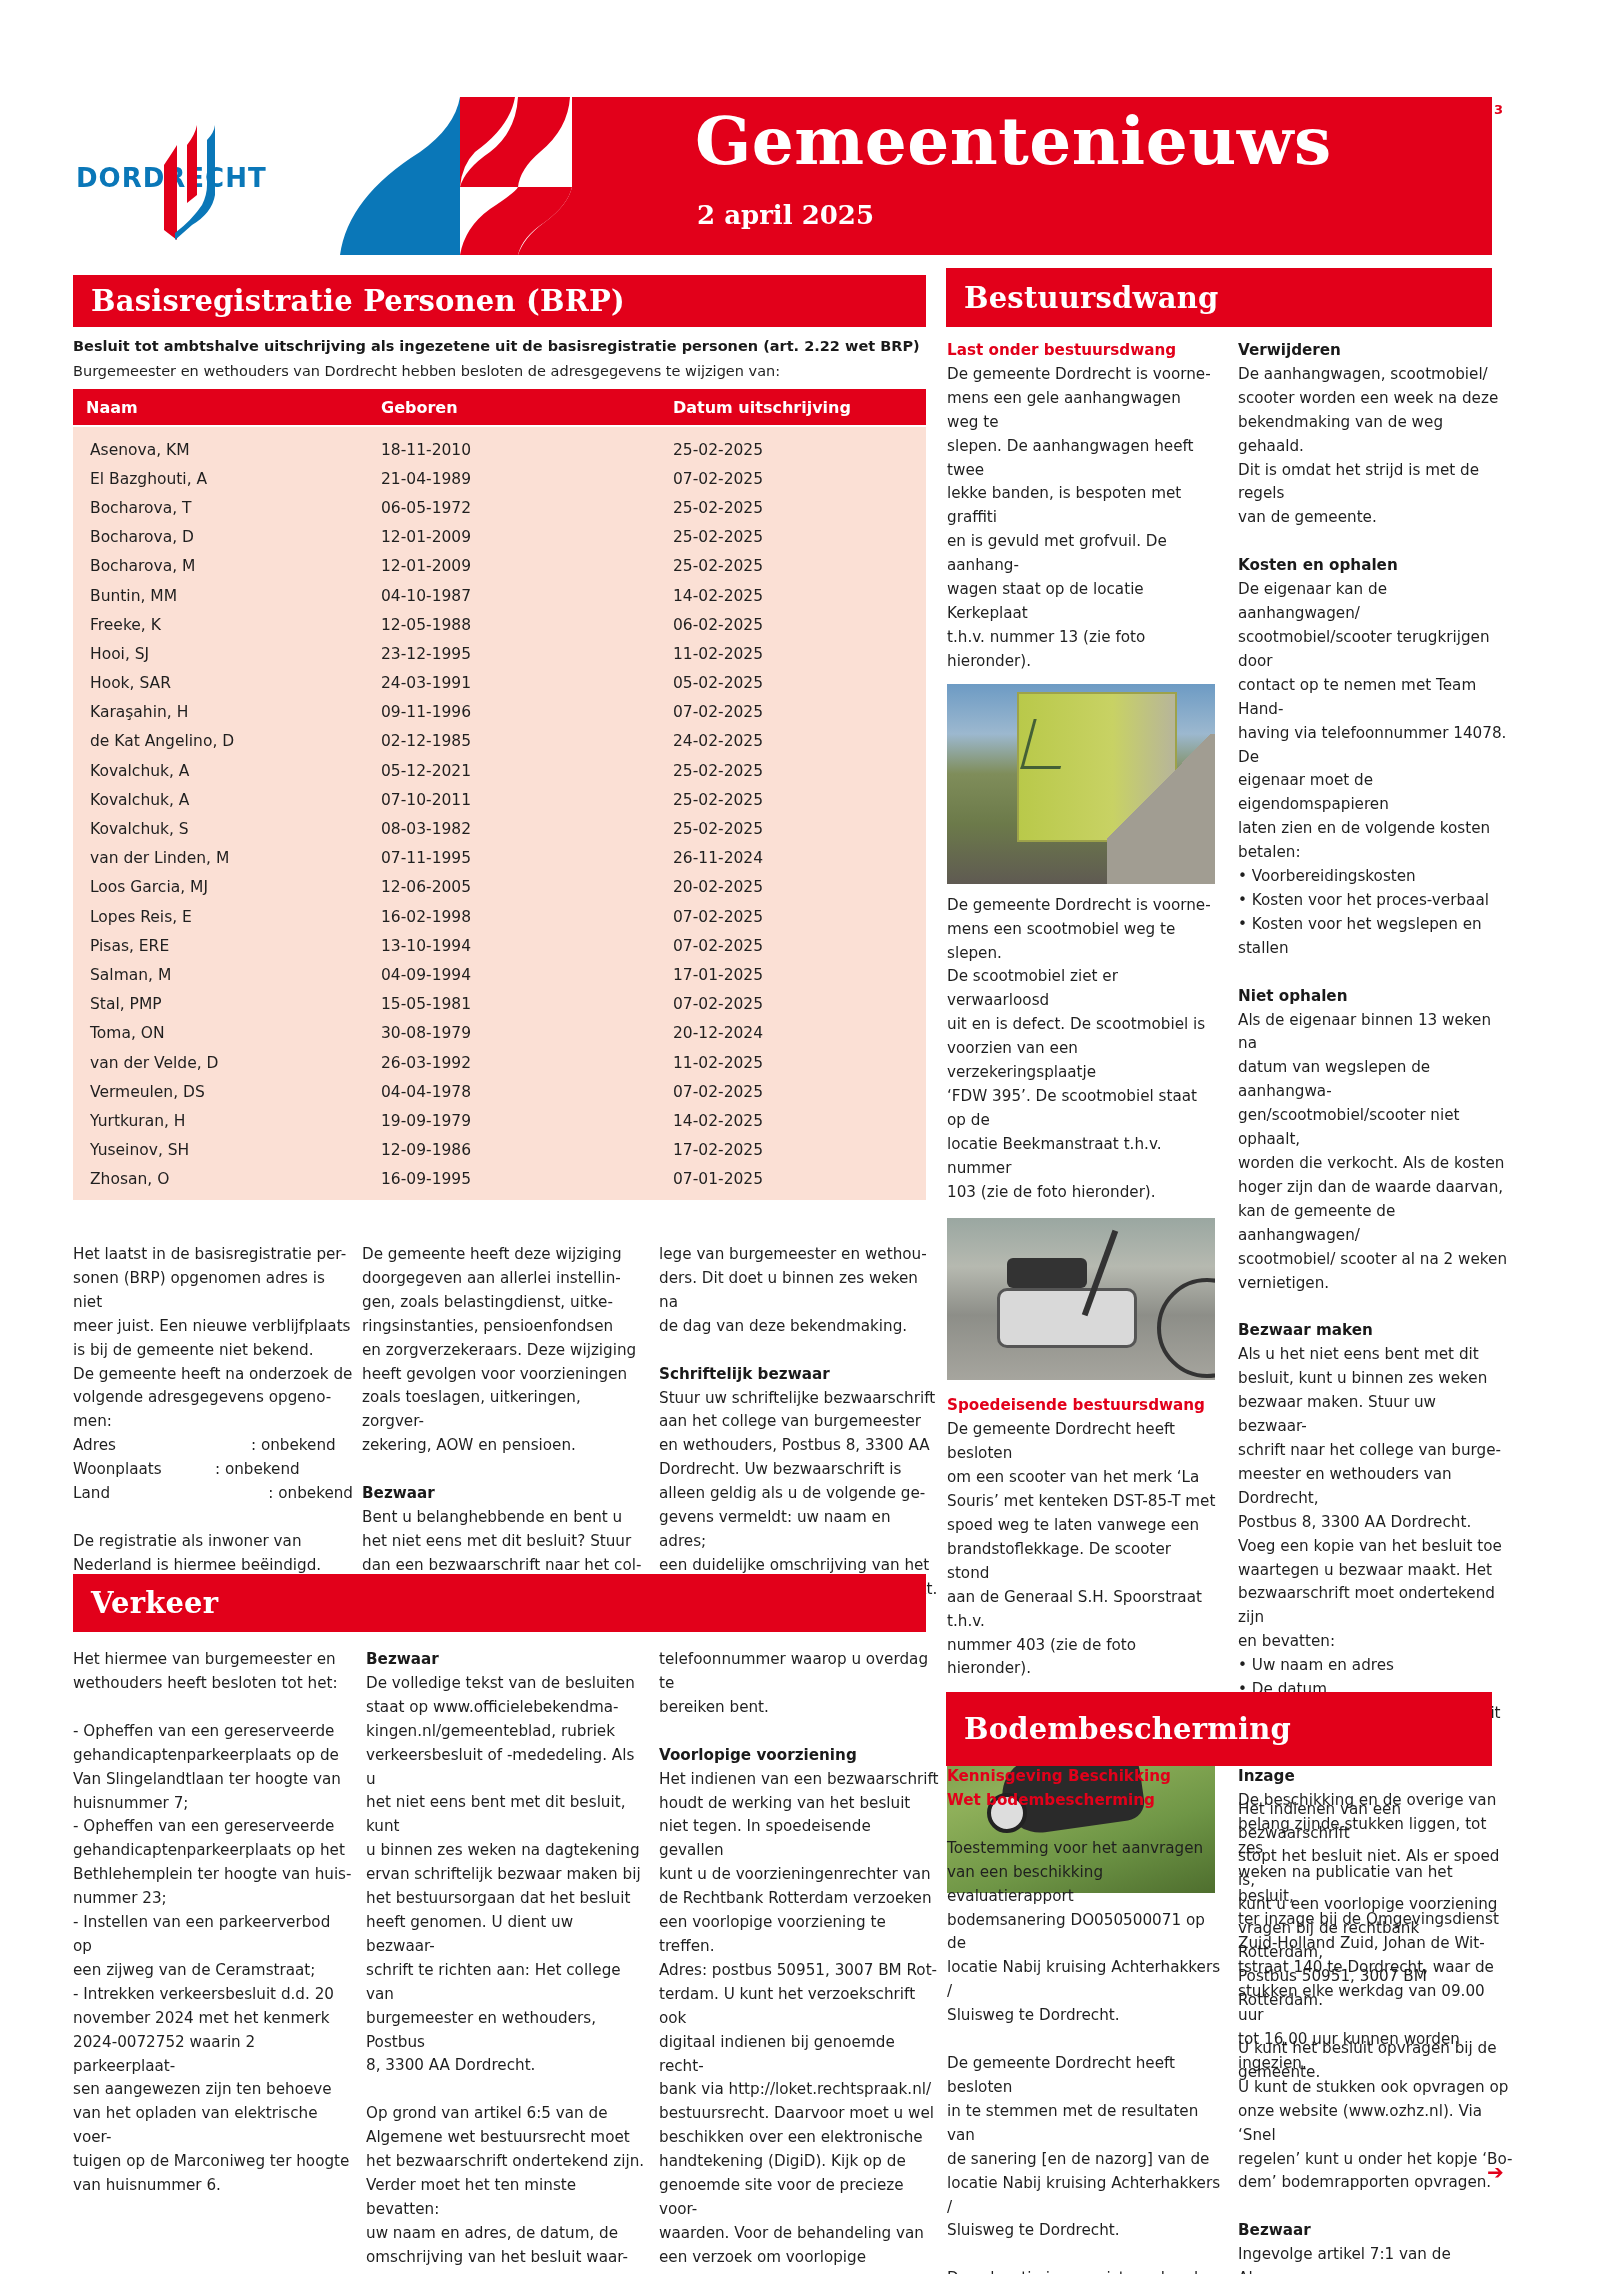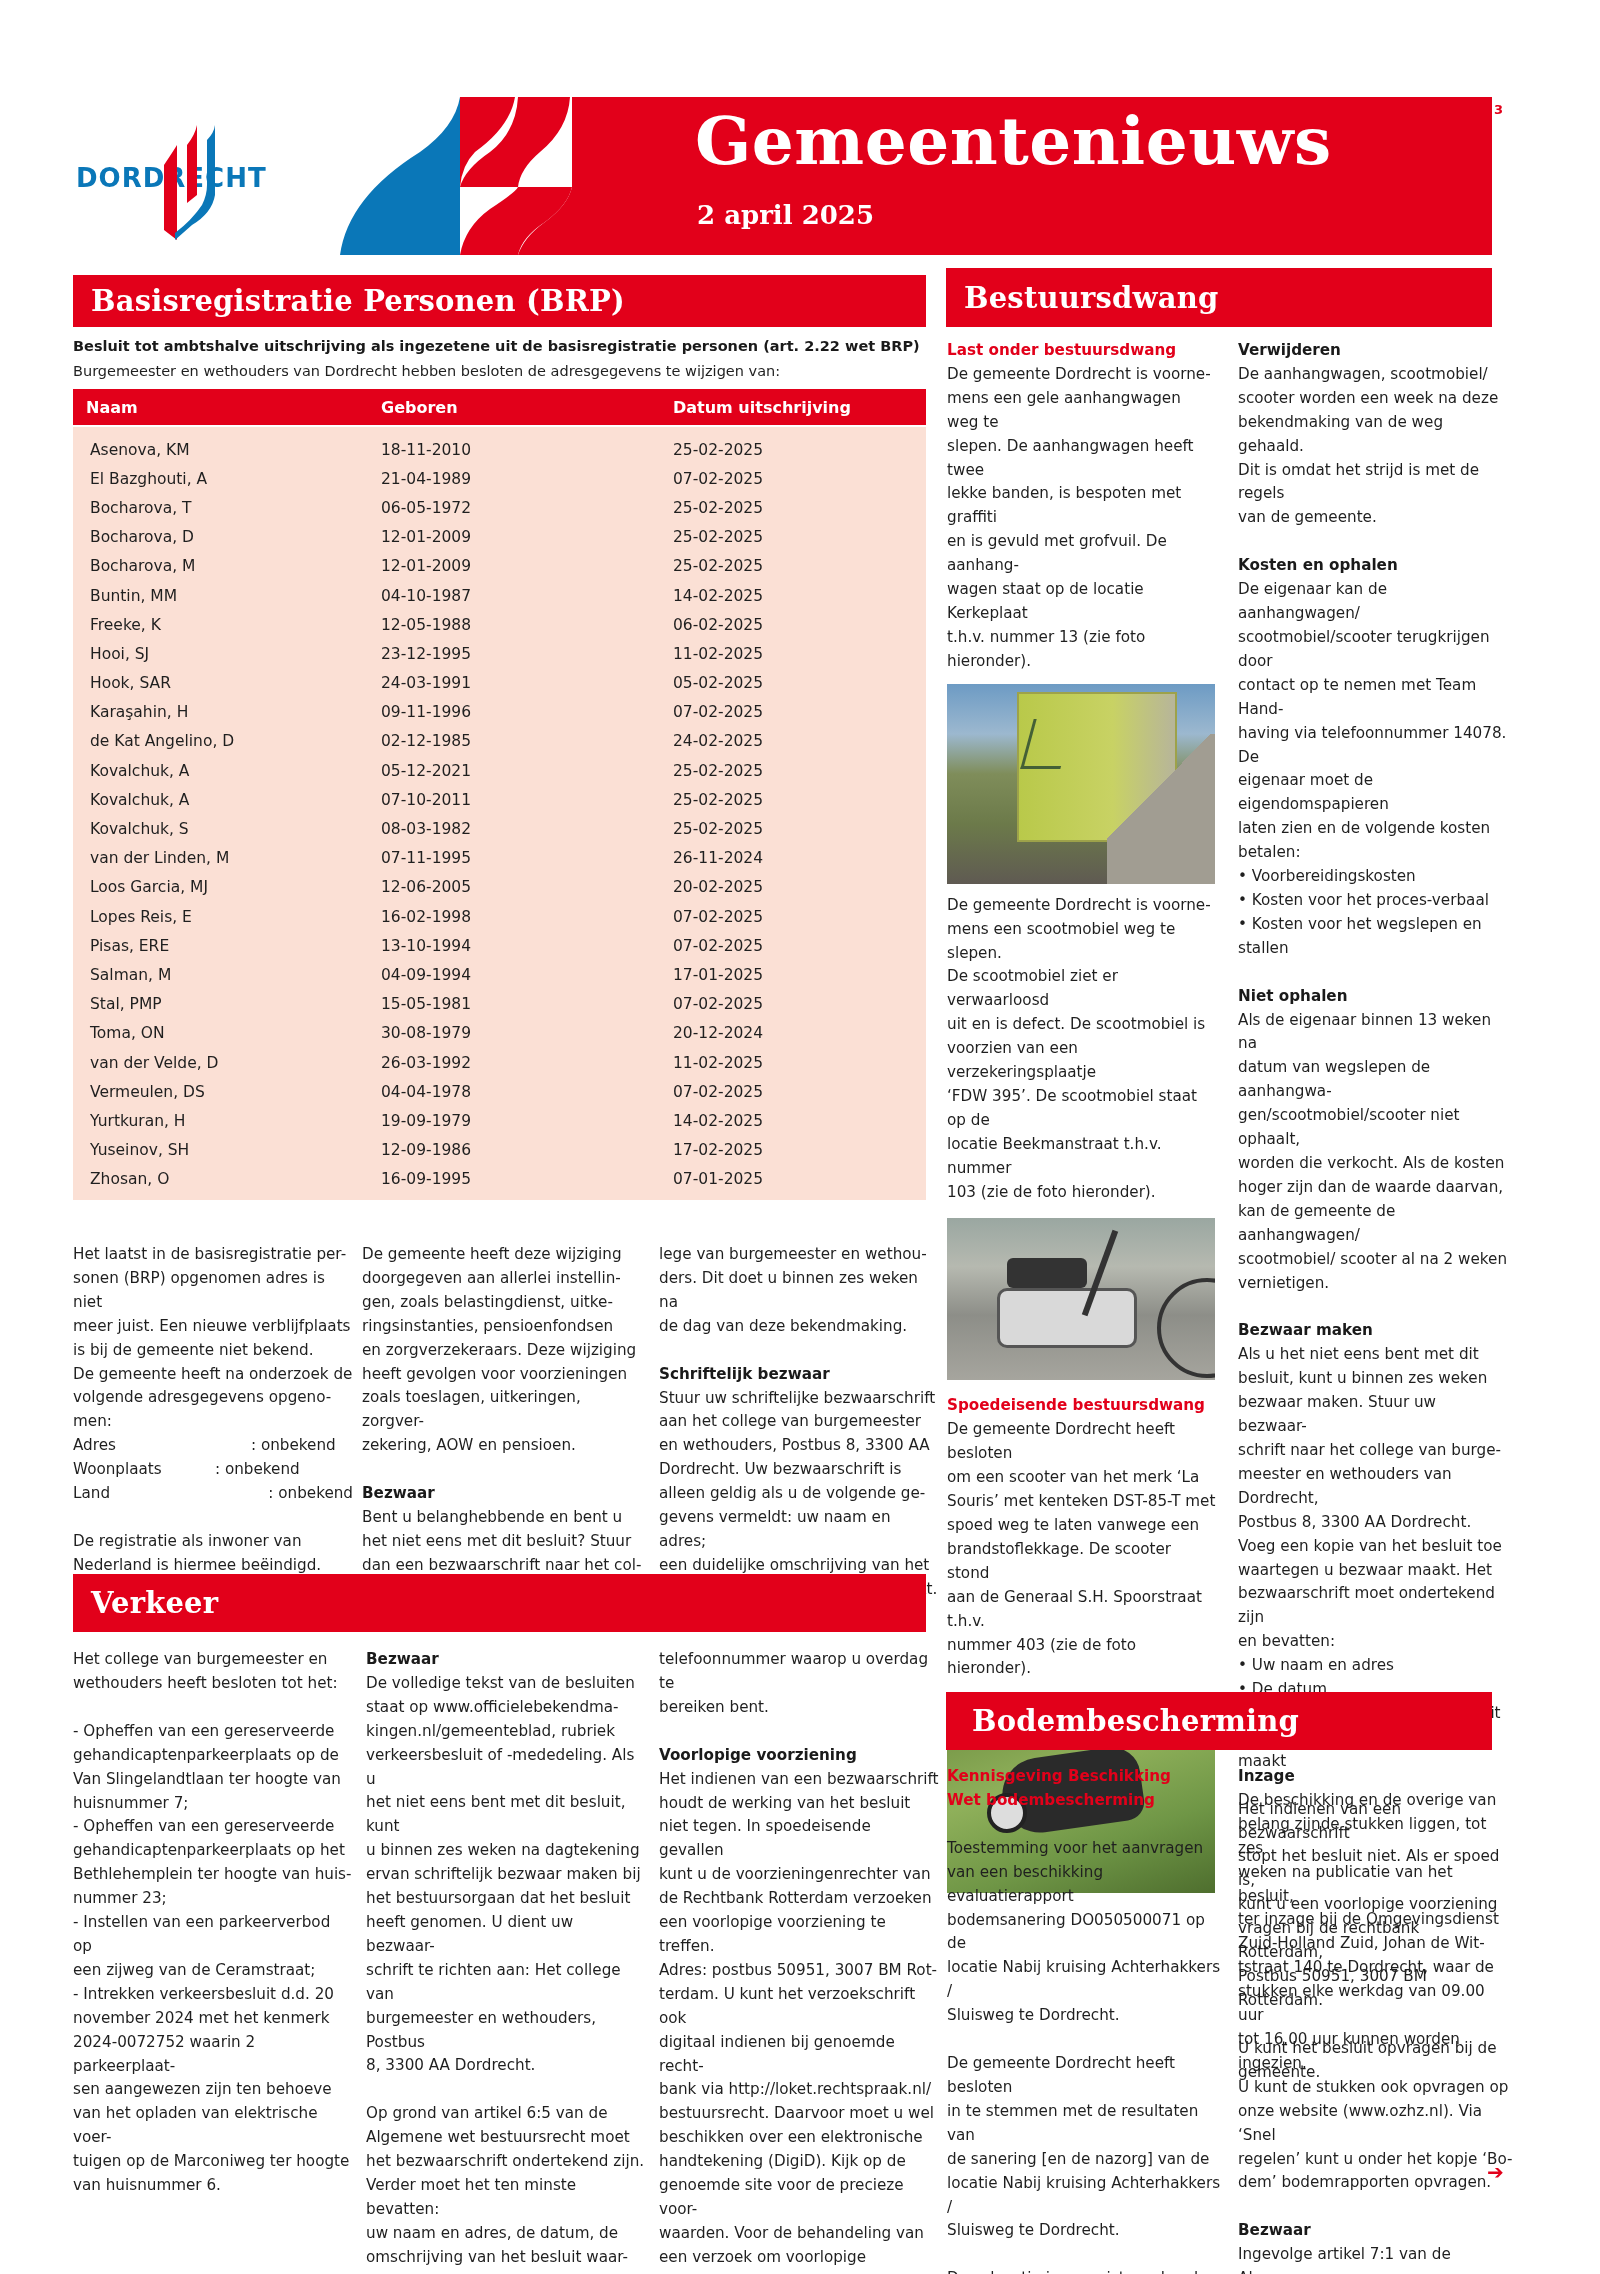--- a/index.html
+++ b/index.html
@@ -397,21 +397,21 @@
       <p>U kunt het besluit opvragen bij de</p>
       <p>gemeente.</p>
     </div>
 </div>
 
 <div class="abs red-bar" style="left:73px;top:1574px;width:853px;height:58px;">
   <div class="sec-title">Verkeer</div>
 </div>
 <div class="abs body-text" style="left:73px;top:1648px;width:280px;">
   <div id="vk-c1">
-      <p>Het college van burgemeester en</p>
+      <p>Het hiermee van burgemeester en</p>
       <p>wethouders heeft besloten tot het:</p>
     </div>
   <div class="gap"></div>
   <div id="vk-c1-items">
       <p>- Opheffen van een gereserveerde</p>
       <p>gehandicaptenparkeerplaats op de</p>
       <p>Van Slingelandtlaan ter hoogte van</p>
       <p>huisnummer 7;</p>
       <p>- Opheffen van een gereserveerde</p>
       <p>gehandicaptenparkeerplaats op het</p>
@@ -475,21 +475,21 @@
       <p>bank via http://loket.rechtspraak.nl/</p>
       <p>bestuursrecht. Daarvoor moet u wel</p>
       <p>beschikken over een elektronische</p>
       <p>handtekening (DigiD). Kijk op de</p>
       <p>genoemde site voor de precieze voor-</p>
       <p>waarden. Voor de behandeling van</p>
       <p>een verzoek om voorlopige voorziening</p>
     </div>
 </div>
 
-<div class="abs red-bar" style="left:946px;top:1692px;width:546px;height:58px;padding-left:8px;">
+<div class="abs red-bar" style="left:946px;top:1692px;width:546px;height:74px;">
   <div class="sec-title">Bodembescherming</div>
 </div>
 <div class="abs body-text" style="left:947px;top:1765px;width:275px;">
   <div class="subhead-red">Kennisgeving Beschikking</div>
   <div class="subhead-red">Wet bodembescherming</div>
   <div class="gap"></div>
   <div id="bo-p1">
       <p>Toestemming voor het aanvragen</p>
       <p>van een beschikking evaluatierapport</p>
       <p>bodemsanering DO050500071 op de</p>

